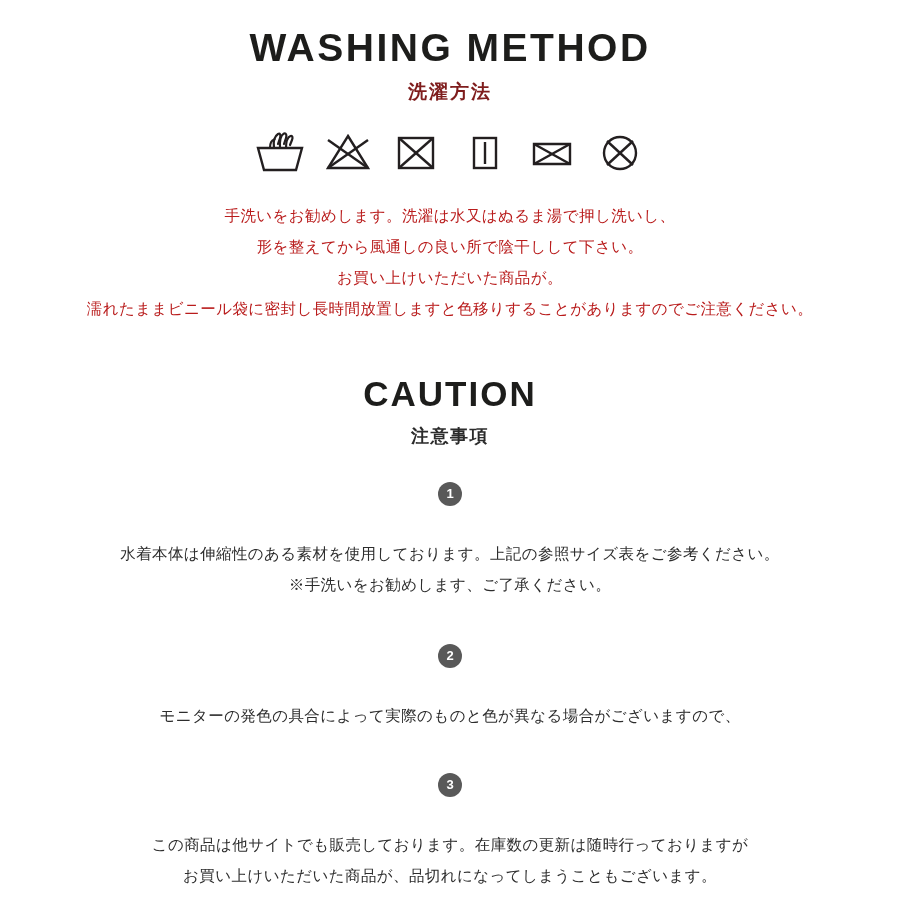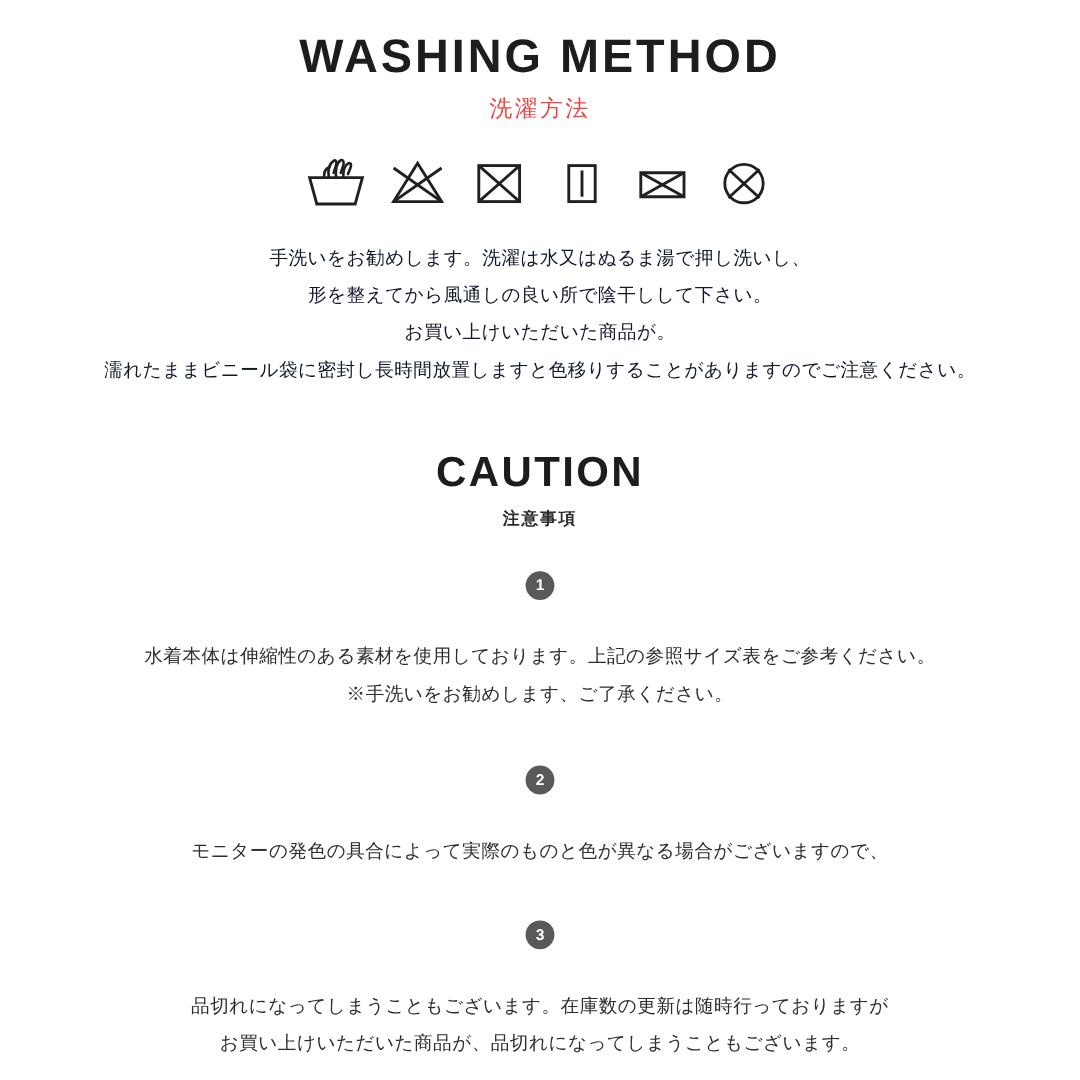--- a/index.html
+++ b/index.html
@@ -29,59 +29,59 @@
   .title-en {
     font-size: 39px;
     letter-spacing: 2.5px;
     font-weight: 700;
     color: #1d1d1b;
     line-height: 1.15;
     margin: 0;
   }
   .title-jp {
     font-size: 19px;
-    font-weight: 400;
+    font-weight: 700;
     letter-spacing: 2px;
-    color: #ef4444;
+    color: #7f1d1d;
     margin: 10px 0 0 0;
     line-height: 1.2;
   }
 
   .symbols {
     margin-top: 26px;
     display: flex;
     justify-content: center;
     align-items: flex-end;
     gap: 16px;
   }
   .symbols svg { display: block; }
 
   .wash-text {
     margin-top: 26px;
     font-size: 15.5px;
     line-height: 2.0;
-    color: #0f172a;
+    color: #b91c1c;
     letter-spacing: 0.4px;
   }
   .wash-text div { white-space: nowrap; }
 
   
   .section-caution {
     margin-top: 50px;
     text-align: center;
   }
   .caution-title-en {
     font-size: 35px;
     letter-spacing: 2px;
     font-weight: 700;
     color: #1d1d1b;
     margin: 0;
   }
   .caution-title-jp {
-    font-size: 14px;
+    font-size: 18px;
     font-weight: 700;
     letter-spacing: 1.5px;
     color: #2b2b2b;
     margin: 10px 0 0 0;
   }
 
   .note-block { margin-top: 34px; text-align: center; }
   .note-block.second { margin-top: 44px; }
   .note-block.third  { margin-top: 42px; }
 
@@ -193,19 +193,19 @@
     <div class="note-block second">
       <span class="note-badge">2</span>
       <div class="note-lines">
         <div>モニターの発色の具合によって実際のものと色が異なる場合がございますので、</div>
       </div>
     </div>
 
     <div class="note-block third">
       <span class="note-badge">3</span>
       <div class="note-lines">
-        <div>品切れになってしまうこともございます。在庫数の更新は随時行っておりますが</div>
+        <div>この商品は他サイトでも販売しております。在庫数の更新は随時行っておりますが</div>
         <div>お買い上けいただいた商品が、品切れになってしまうこともございます。</div>
       </div>
     </div>
 
   </section>
 </div>
 
 </body></html>

